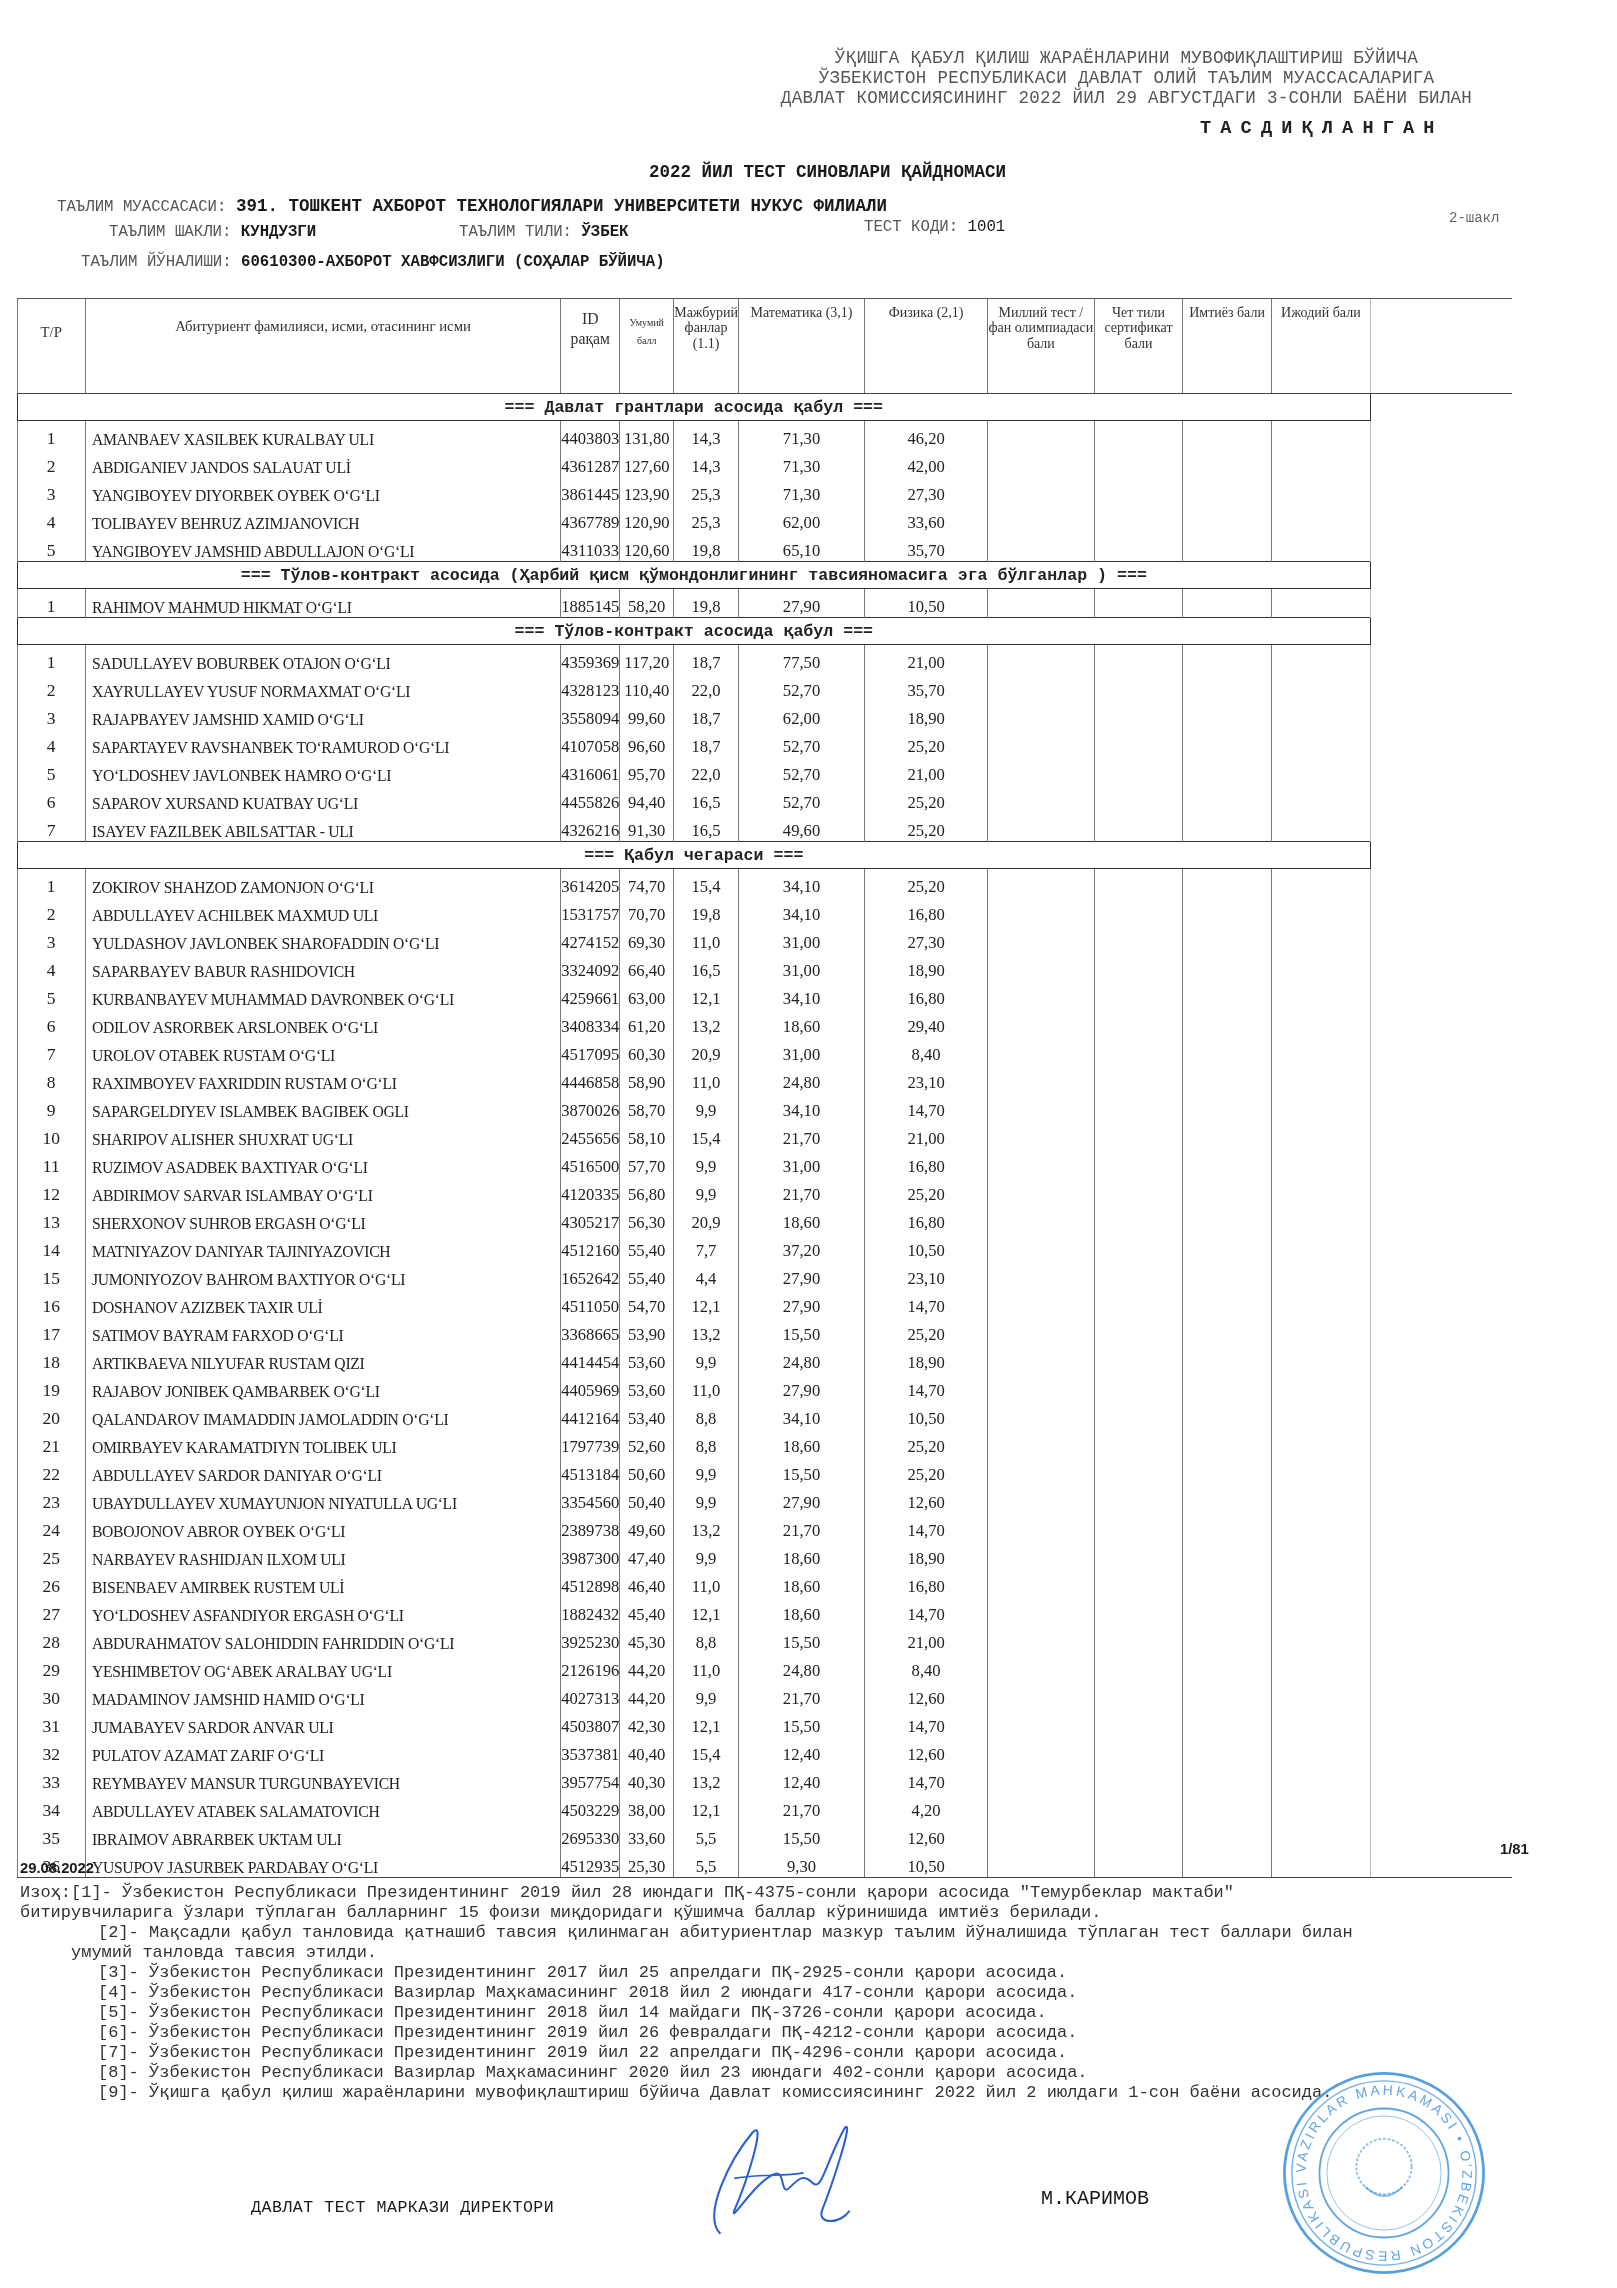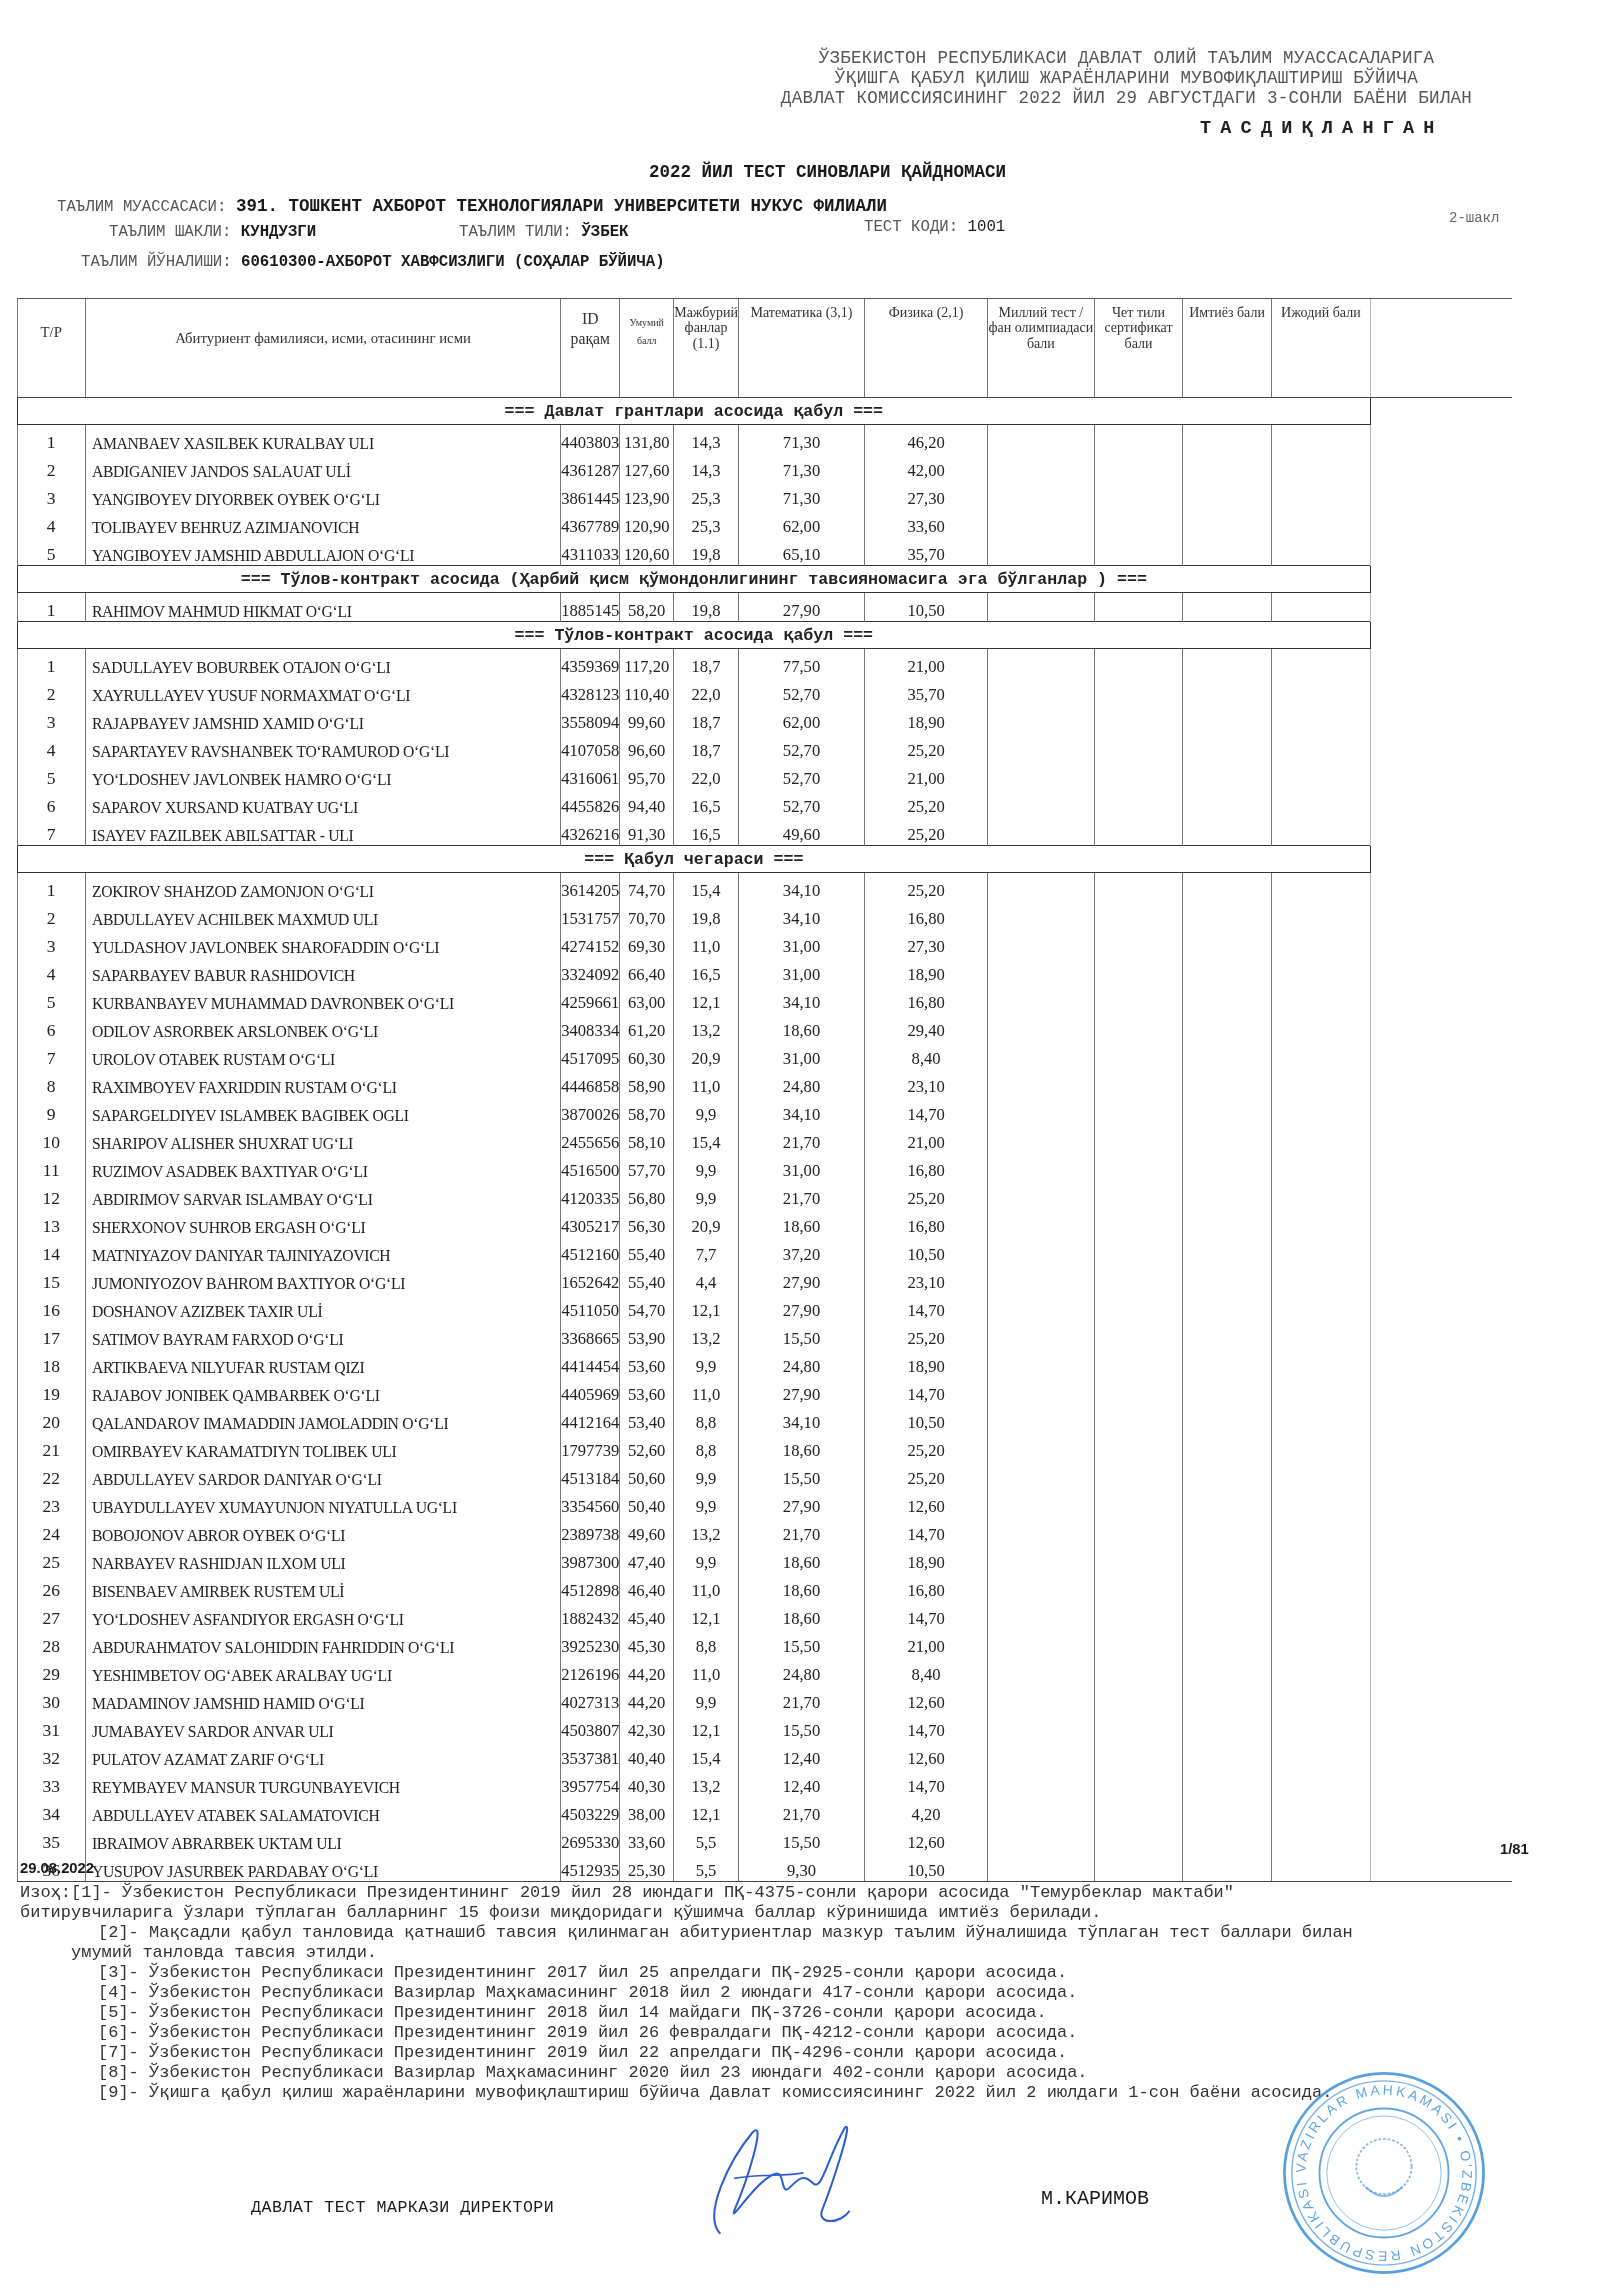--- a/index.html
+++ b/index.html
@@ -12,21 +12,21 @@
   .doc-title { position:absolute; top:162px; left:0; width:1618px; text-align:center; font-size:17.5px; font-weight:bold; padding-left:37px; box-sizing:border-box; }
   .meta-line { position:absolute; font-size:15.7px; white-space:nowrap; }
   .meta-label { color:#555; }
   .meta-value { font-weight:bold; color:#1a1a1a; }
   .form-no { position:absolute; top:210px; left:1449px; font-size:14px; color:#666; }
 
   table.grid { position:absolute; left:16.6px; top:298px; width:1495px; border-collapse:collapse; font-family:"Liberation Serif","DejaVu Serif",serif; }
   table.grid td, table.grid th { border-left:1.4px solid #777; padding:0; }
   table.grid th { font-weight:normal; font-size:14px; color:#333; vertical-align:top; text-align:center; line-height:15.7px; padding-top:5.5px; height:68px; border-top:1.8px solid #555; border-bottom:1.8px solid #444; }
   table.grid th.tp { font-size:14.8px; padding-top:26px; }
-  table.grid th.name { font-size:14.8px; padding-top:30px; line-height:18.5px; }
+  table.grid th.name { font-size:14.8px; padding-top:18px; line-height:18.5px; }
   table.grid th.id { font-size:15.7px; padding-top:10px; line-height:20px; }
   table.grid th.tot { font-size:10px; padding-top:14.8px; line-height:18.5px;margin-top:6px; }
   table.grid tr.row td { height:28px; font-size:16.6px; vertical-align:bottom; text-align:center; color:#222; }
   table.grid tr.row td.n { text-align:left; padding-left:6px; font-size:15.7px; letter-spacing:-0.3px; }
   table.grid tr.row td.num { font-size:16.6px; }
   table.grid tr.row td.tp { text-align:center; font-size:17.5px; }
   table.grid tr.section td { border:1.8px solid #333; height:26px; text-align:center; font-family:"Liberation Mono","DejaVu Sans Mono",monospace; font-size:16.6px; font-weight:bold; color:#222; vertical-align:middle; }
   table.grid tr.last td { border-bottom:1.8px solid #444; }
 
   .date { position:absolute; top:1860px; left:20px; font-size:14.8px; font-weight:bold; font-family:"Liberation Sans","DejaVu Sans",sans-serif; }
@@ -39,22 +39,22 @@
 
   .director { position:absolute; top:2198px; left:251px; font-size:16.6px; font-weight:normal; letter-spacing:0.5px; }
   .director-name { position:absolute; top:2187px; left:1041px; font-size:20px; font-weight:normal; }
   .signature { position:absolute; top:2123px; left:665px; }
   .stamp { position:absolute; top:2067px; left:1278px; }
 </style>
 </head>
 <body>
 
 <div class="approval mono">
+  <div>ЎҚИШГА ҚАБУЛ ҚИЛИШ ЖАРАЁНЛАРИНИ МУВОФИҚЛАШТИРИШ БЎЙИЧА</div>
   <div>ЎЗБЕКИСТОН РЕСПУБЛИКАСИ ДАВЛАТ ОЛИЙ ТАЪЛИМ МУАССАСАЛАРИГА</div>
-  <div>ЎҚИШГА ҚАБУЛ ҚИЛИШ ЖАРАЁНЛАРИНИ МУВОФИҚЛАШТИРИШ БЎЙИЧА</div>
   <div>ДАВЛАТ КОМИССИЯСИНИНГ 2022 ЙИЛ 29 АВГУСТДАГИ 3-СОНЛИ БАЁНИ БИЛАН</div>
 </div>
 <div class="approved mono">ТАСДИҚЛАНГАН</div>
 
 <div class="doc-title mono">2022 ЙИЛ ТЕСТ СИНОВЛАРИ ҚАЙДНОМАСИ</div>
 
 <div class="meta-line mono" style="top:196px; left:57px;">
   <span class="meta-label">ТАЪЛИМ МУАССАСАСИ:</span>
   <span class="meta-value" style="font-size:17.5px;">391. ТОШКЕНТ АХБОРОТ ТЕХНОЛОГИЯЛАРИ УНИВЕРСИТЕТИ НУКУС ФИЛИАЛИ</span>
 </div>

